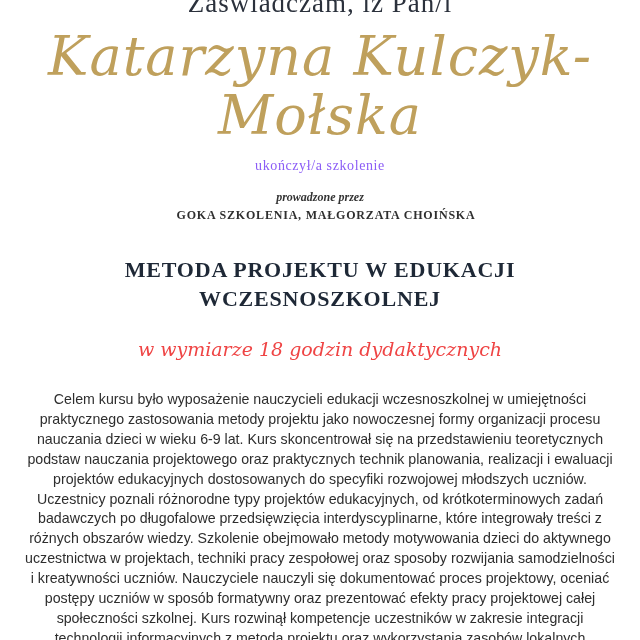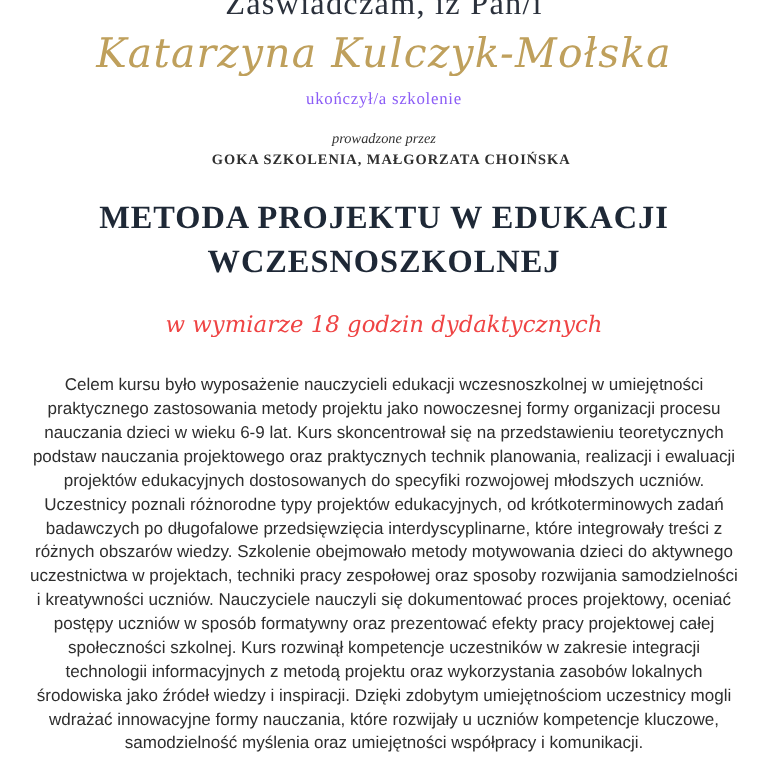--- a/index.html
+++ b/index.html
@@ -27,52 +27,52 @@
     font-size: 27px;
     letter-spacing: 1px;
     color: #2b313c;
     font-weight: 400;
   }
   .recipient-name {
     margin-top: 8px;
     font-family: "DejaVu Serif", serif;
     font-style: italic;
     font-weight: 400;
-    font-size: 34px;
+    font-size: 54px;
     line-height: 1.1;
     color: #bfa05c;
     letter-spacing: 1px;
   }
   .completed-line {
     margin-top: 12px;
     font-size: 14px;
     letter-spacing: 0.6px;
     color: #8b5cf6;
   }
   .conducted-by-label {
     margin-top: 16px;
     font-size: 12px;
     font-style: italic;
-    font-weight: normal;
+    font-weight: bold;
     color: #333333;
   }
   .conducted-by {
     margin-top: 3px;
     font-size: 12px;
     font-weight: 600;
     letter-spacing: 0.8px;
     color: #2f2f2f;
     padding-left: 12px;
   }
   .course-title {
-    margin: 22px auto 0 auto;
+    margin: 32px auto 0 auto;
     width: 520px;
     font-family: "Liberation Serif", serif;
     font-weight: bold;
-    font-size: 27px;
+    font-size: 22px;
     line-height: 1.35;
     letter-spacing: 0.8px;
     color: #1e2836;
   }
   .hours-line {
     margin-top: 24px;
     font-family: "DejaVu Serif", serif;
     font-style: italic;
     font-size: 19px;
     color: #ef4444;

